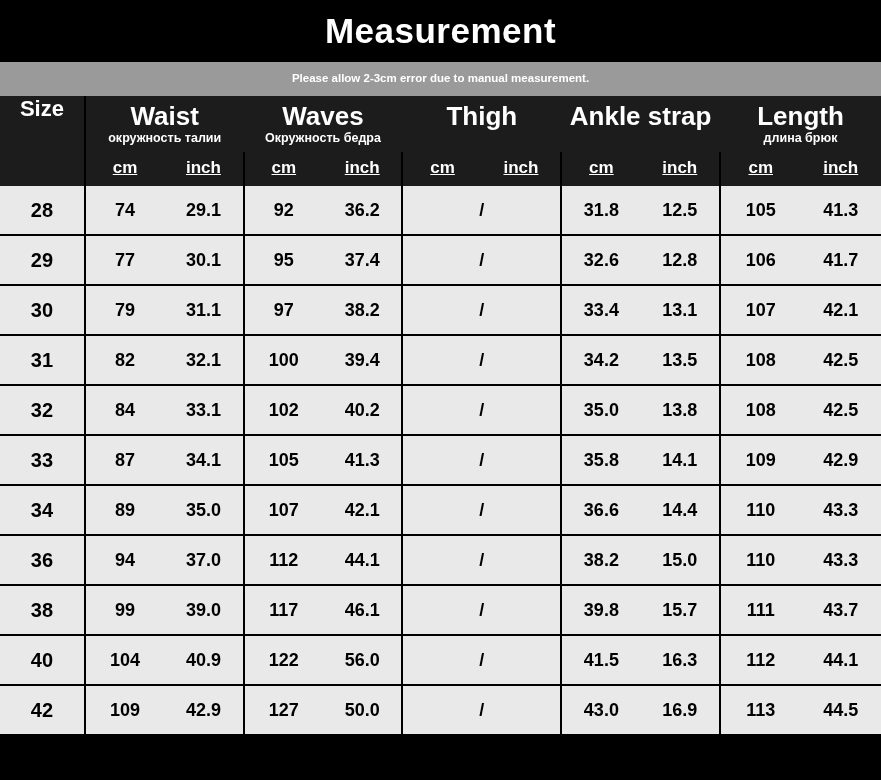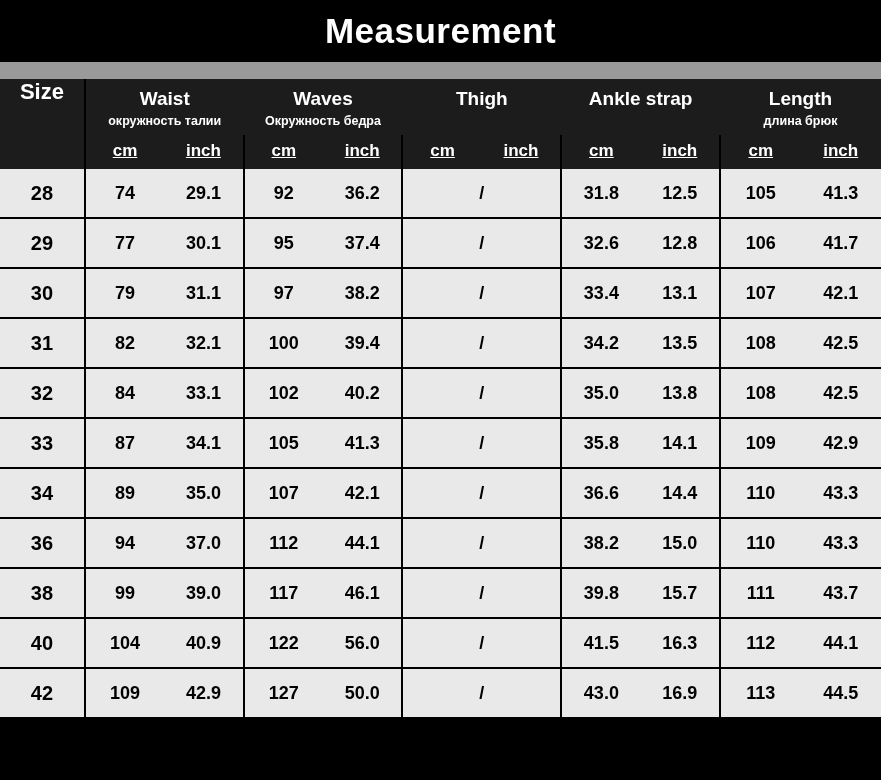--- a/index.html
+++ b/index.html
@@ -58,21 +58,21 @@
   col.c-num2   { width: 74px; }
 
   thead tr.head-main td {
     background: #1c1c1c;
     color: #ffffff;
     text-align: center;
     vertical-align: top;
     padding: 0;
   }
   .grp-title {
-    font-size: 19px;
+    font-size: 26px;
     font-weight: bold;
     padding: 9px 0 2px 0;
     line-height: 22px;
   }
   .grp-sub {
     font-size: 12.5px;
     font-weight: bold;
     line-height: 15px;
     padding: 2px 4px 6px 4px;
     word-wrap: break-word;
@@ -116,20 +116,21 @@
 </head>
 <body>
 
 <div class="sheet">
 
   <div class="title-bar">
     <div class="title">Measurement</div>
   </div>
 
   <div class="notes">
+    <div class="note-line">Please allow 2-3cm error due to manual measurement.</div>
   </div>
 
   <table>
     <colgroup>
       <col class="c-size">
       <col class="c-num">
         <col class="c-num">
       <col class="c-num">
         <col class="c-num">
       <col class="c-num">

